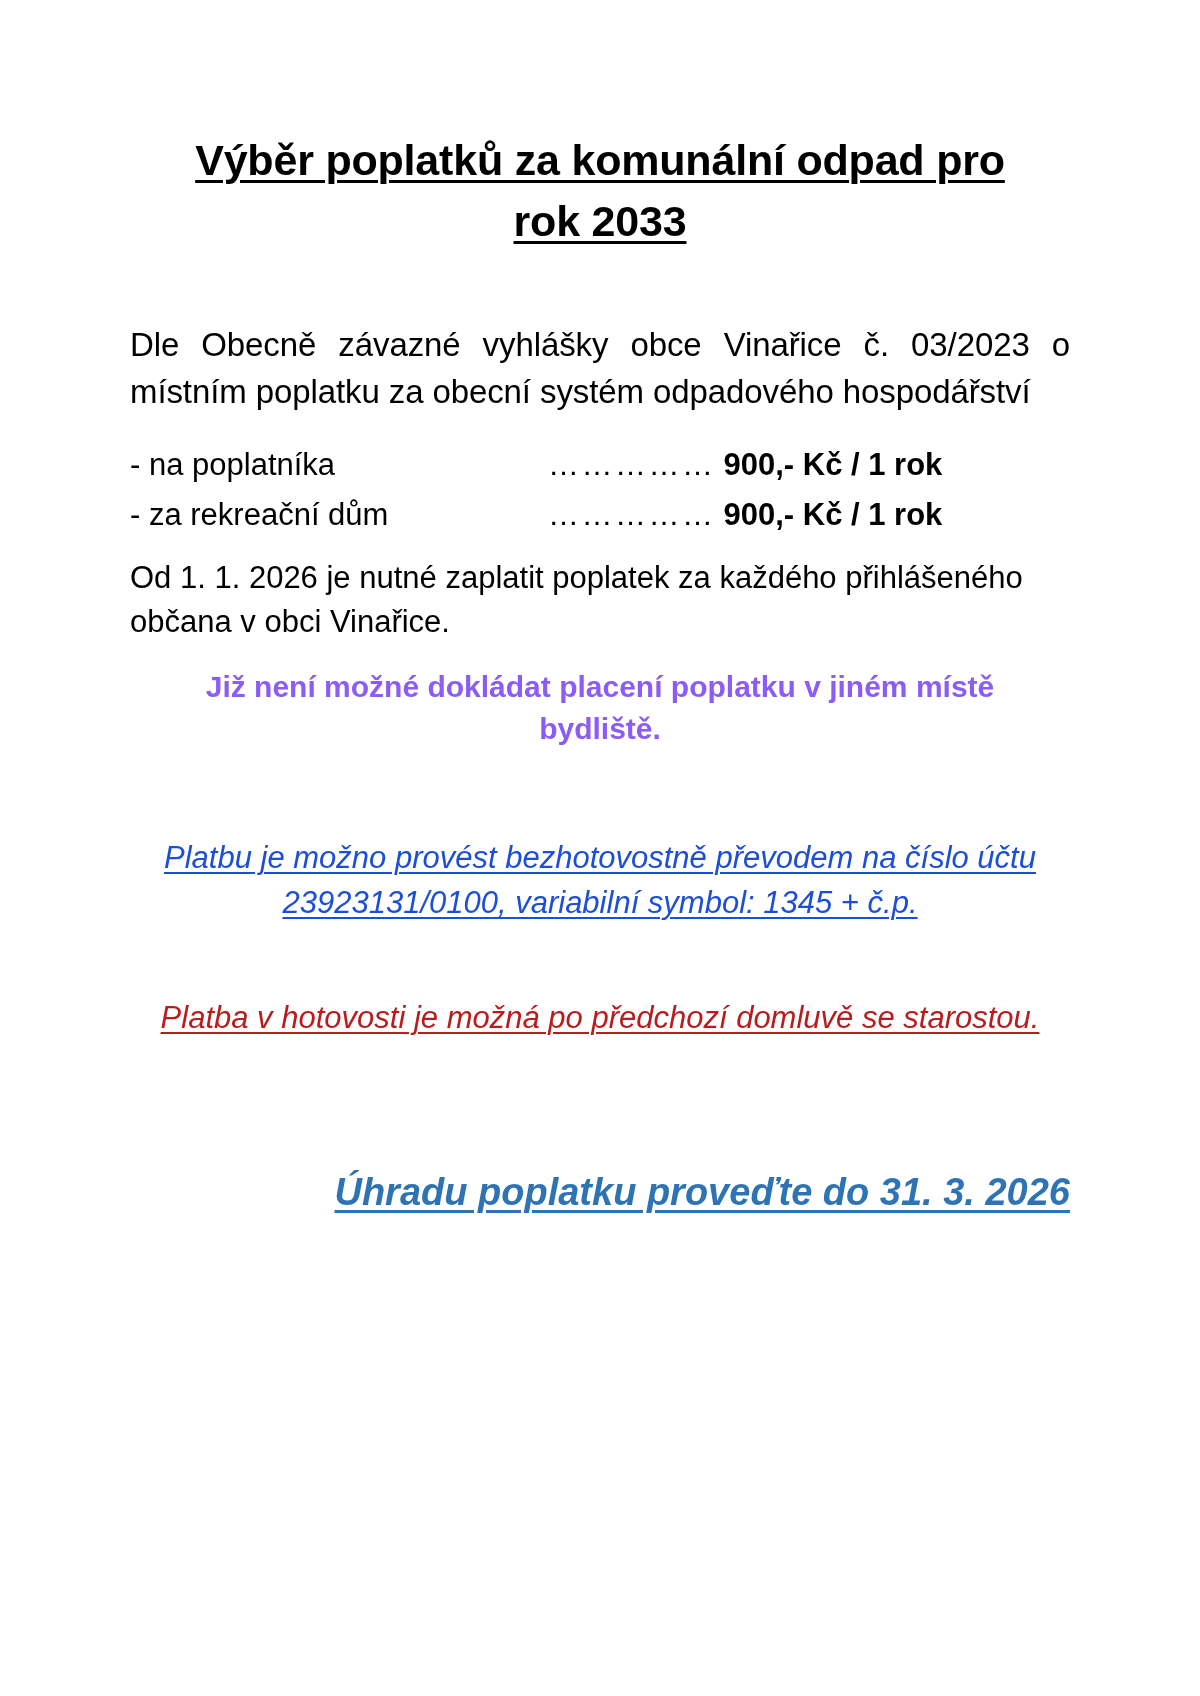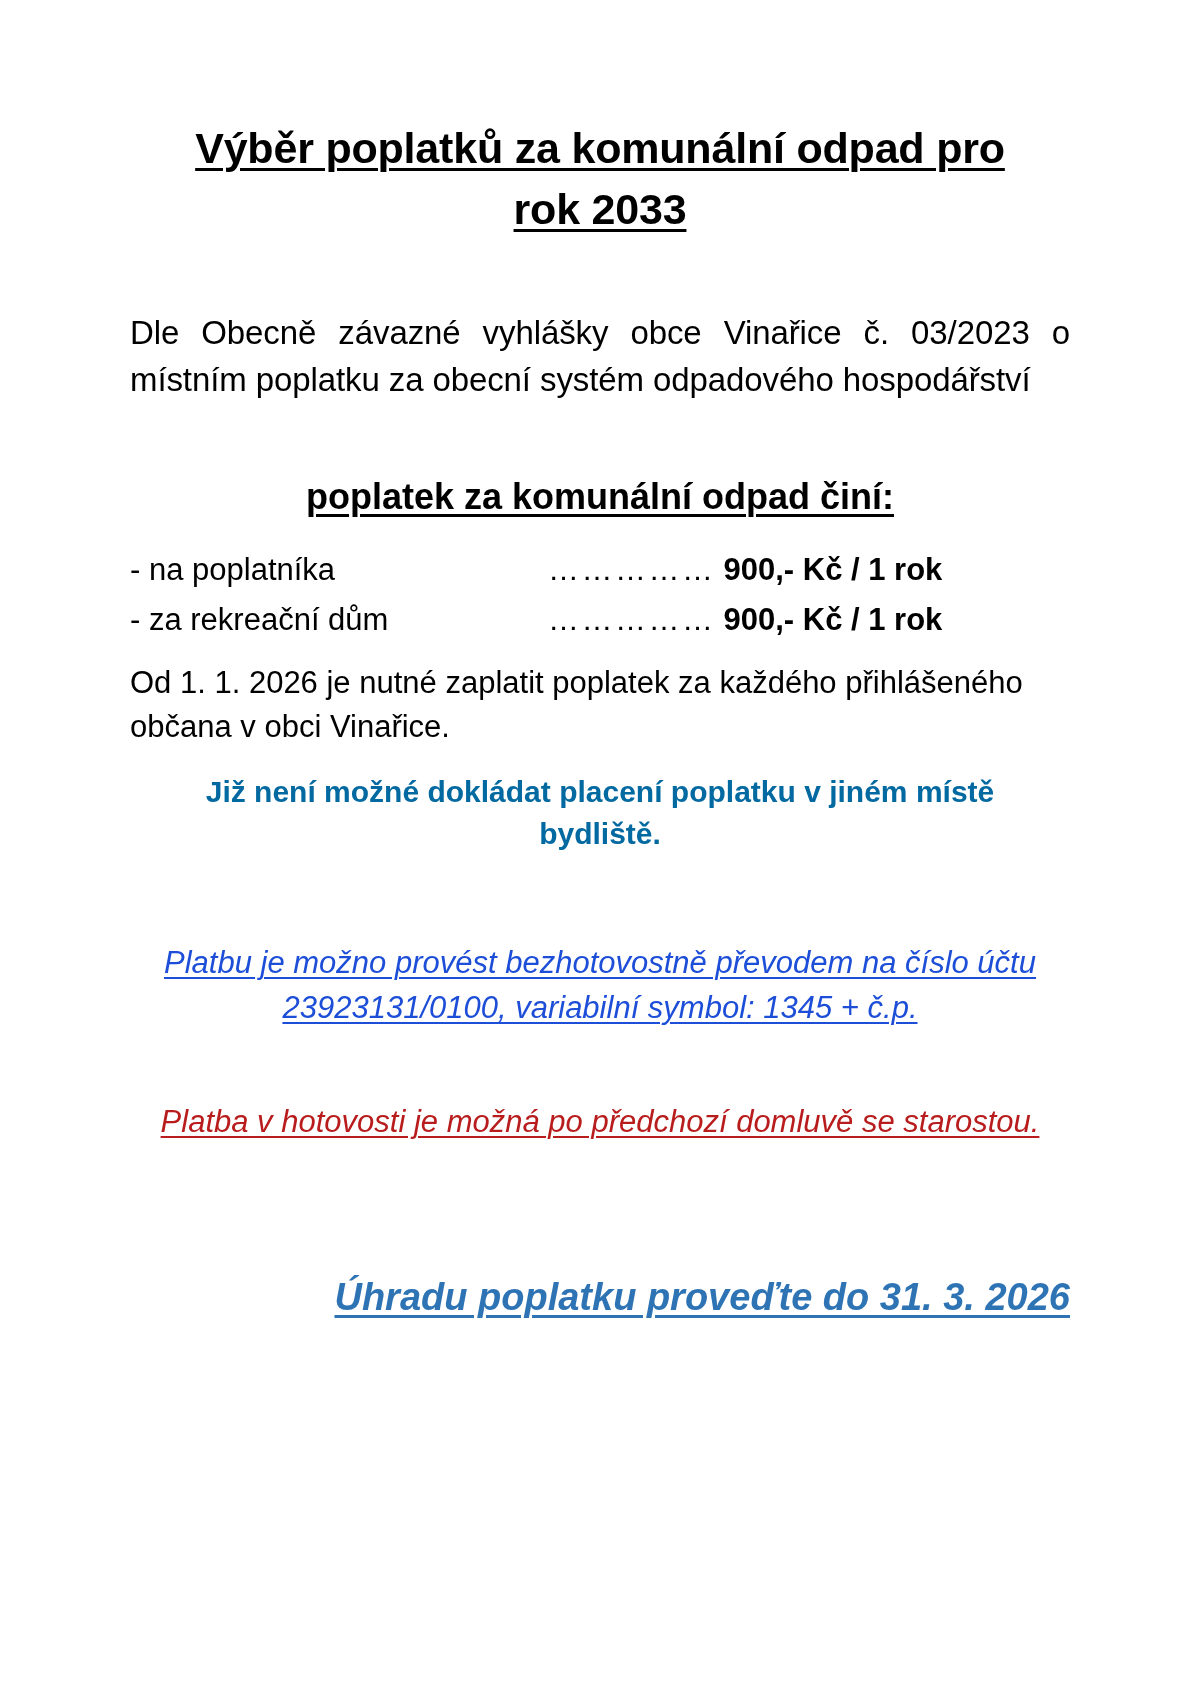--- a/index.html
+++ b/index.html
@@ -14,21 +14,21 @@
     font-family: "Liberation Sans", sans-serif;
     color: #000000;
     -webkit-font-smoothing: antialiased;
   }
   .page {
     position: relative;
     width: 1200px;
     height: 1548px;
     background: #ffffff;
     box-sizing: border-box;
-    padding: 0 130px;
+    padding: 12px 130px;
   }
 
   
   .doc-title {
     margin: 0;
     padding-top: 118px;
     text-align: center;
     font-size: 43px;
     font-weight: bold;
     line-height: 1.42;
@@ -142,43 +142,40 @@
 
 <div class="page">
 
   <h1 class="doc-title">
     <span class="u">Výběr poplatků za komunální odpad pro</span><br>
     <span class="u">rok 2033</span>
   </h1>
 
   <p class="intro">Dle Obecně závazné vyhlášky obce Vinařice č. 03/2023 o místním poplatku za obecní systém odpadového hospodářství</p>
 
-  <h2 class="fee-heading">
-    <span class="u">poplatek za komunální odpad činí:</span>
-  </h2>
 
   <div class="fee-list">
 
     <div class="fee-row">
       <span class="fee-label">- na poplatníka</span>
       <span class="fee-leader">……………</span>
       <span class="fee-amount">900,- Kč / 1 rok</span>
     </div>
 
     <div class="fee-row">
       <span class="fee-label">- za rekreační dům</span>
       <span class="fee-leader">……………</span>
       <span class="fee-amount">900,- Kč / 1 rok</span>
     </div>
 
   </div>
 
   <p class="note">Od 1. 1. 2026 je nutné zaplatit poplatek za každého přihlášeného občana v obci Vinařice.</p>
 
-  <p class="warning" style="color: #0369a1;">Již není možné dokládat placení poplatku v jiném místě bydliště.</p>
+  <p class="warning" style="color: #8b5cf6;">Již není možné dokládat placení poplatku v jiném místě bydliště.</p>
 
   <p class="pay-block pay-transfer" style="color: #1d4ed8;">Platbu je možno provést bezhotovostně převodem na číslo účtu 23923131/0100, variabilní symbol: 1345 + č.p.</p>
 
   <p class="pay-block pay-cash" style="color: #b91c1c;">Platba v hotovosti je možná po předchozí domluvě se starostou.</p>
 
   <p class="deadline" style="color: rgb(46, 116, 181);">Úhradu poplatku proveďte do 31. 3. 2026</p>
 
 </div>
 
 </body></html>

